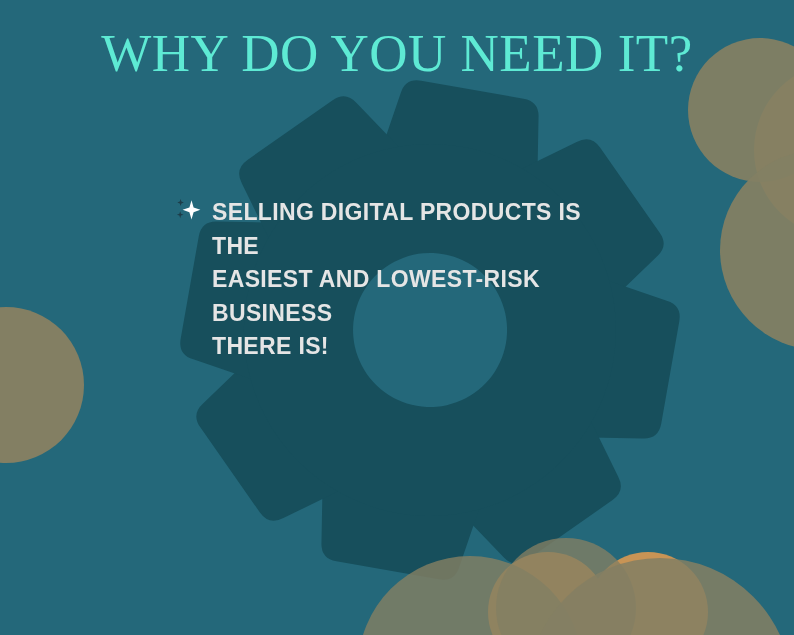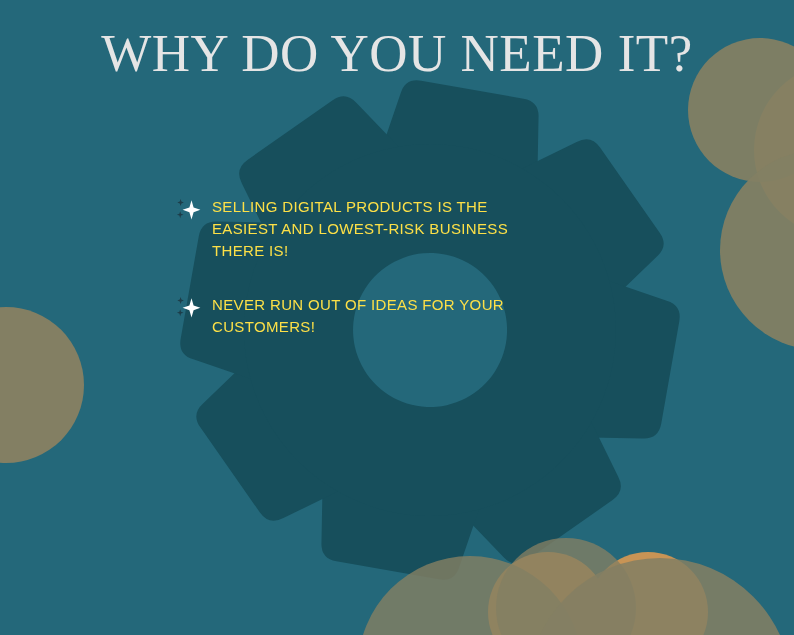--- a/index.html
+++ b/index.html
@@ -33,21 +33,21 @@
   #page-title {
     position: absolute;
     top: 26px;
     left: 0;
     width: 794px;
     text-align: center;
     font-family: "Liberation Serif", "DejaVu Serif", serif;
     font-size: 53px;
     font-weight: 400;
     letter-spacing: 0.5px;
-    color: #e5e5e5;
+    color: #5eead4;
     line-height: 1.05;
     white-space: pre;
   }
   #bullet-list {
     position: absolute;
     left: 176px;
     top: 196px;
     width: 430px;
   }
   .bullet-row {
@@ -58,25 +58,25 @@
   .bullet-row:last-child { margin-bottom: 0; }
   .bullet-icon {
     flex: 0 0 auto;
     width: 26px;
     height: 26px;
     margin-top: 1px;
     margin-right: 10px;
   }
   .bullet-text {
     font-family: "Liberation Sans", sans-serif;
-    font-size: 15px;
-    font-weight: normal;
+    font-size: 23px;
+    font-weight: bold;
     letter-spacing: 0.35px;
     line-height: 1.46;
-    color: #fde047;
+    color: #e5e5e5;
     white-space: pre-line;
     text-transform: uppercase;
   }
 </style>
 </head>
 <body>
 
 <div id="slide">
 
   <svg id="bg-layer" viewBox="0 0 794 635" preserveAspectRatio="none" aria-hidden="true">
@@ -149,27 +149,16 @@
             <path d="M4.6 2.0 L5.4 4.6 L7.9 5.5 L5.4 6.4 L4.6 9.0 L3.8 6.4 L1.3 5.5 L3.8 4.6 Z" fill="#1d3d49"></path>
             <path d="M4.2 14.2 L5.0 16.8 L7.5 17.7 L5.0 18.6 L4.2 21.2 L3.4 18.6 L0.9 17.7 L3.4 16.8 Z" fill="#1d3d49"></path>
           </svg>
         </span>
         <span class="bullet-text">SELLING DIGITAL PRODUCTS IS THE
 EASIEST AND LOWEST-RISK BUSINESS
 THERE IS!</span>
       </div>
 
 
-      <div class="bullet-row">
-        <span class="bullet-icon">
-          <svg viewBox="0 0 26 26" width="26" height="26" aria-hidden="true">
-            <path d="M15.5 3.2 L17.6 10.4 L24.4 12.8 L17.6 15.2 L15.5 22.4 L13.4 15.2 L6.6 12.8 L13.4 10.4 Z" fill="#ffffff"></path>
-            <path d="M4.6 2.0 L5.4 4.6 L7.9 5.5 L5.4 6.4 L4.6 9.0 L3.8 6.4 L1.3 5.5 L3.8 4.6 Z" fill="#1d3d49"></path>
-            <path d="M4.2 14.2 L5.0 16.8 L7.5 17.7 L5.0 18.6 L4.2 21.2 L3.4 18.6 L0.9 17.7 L3.4 16.8 Z" fill="#1d3d49"></path>
-          </svg>
-        </span>
-        <span class="bullet-text">NEVER RUN OUT OF IDEAS FOR YOUR
-CUSTOMERS!</span>
-      </div>
 
     </div>
   </div>
 </div>
 
 </body></html>

